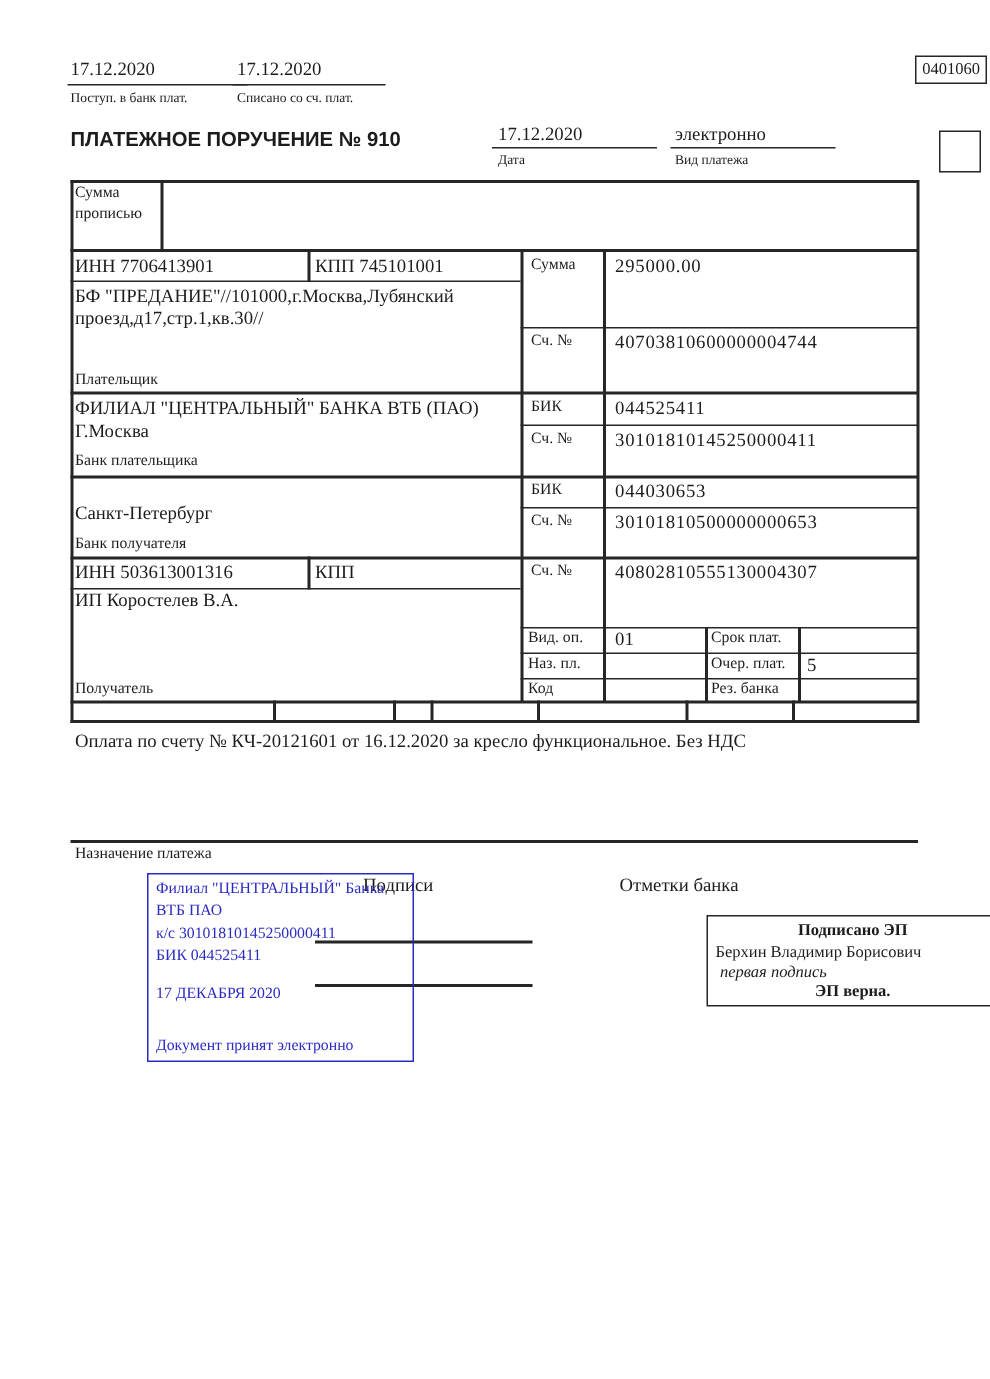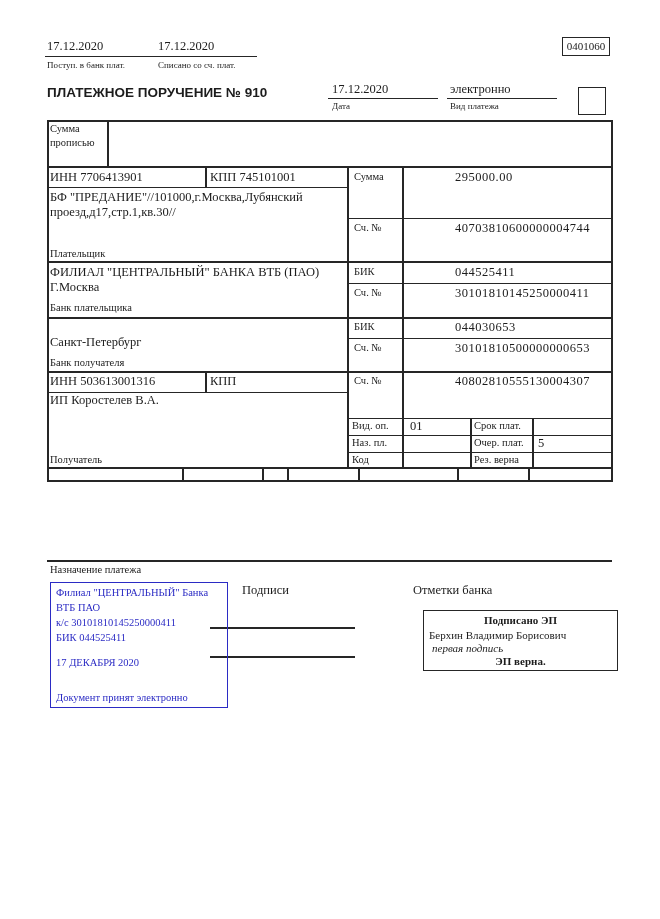--- a/index.html
+++ b/index.html
@@ -3,25 +3,25 @@
 <meta charset="utf-8">
 <style>
   html,body{margin:0;padding:0;background:#ffffff;}
   body{width:660px;height:919px;position:relative;overflow:hidden;
        font-family:"Liberation Serif","DejaVu Serif",serif;color:#1c1c1c;}
   .page{position:absolute;inset:0;}
   .t{position:absolute;white-space:nowrap;line-height:1.15;}
   .f12{font-size:12.5px;}
   .f10{font-size:10.5px;}
   .f8{font-size:9px;}
-  .num{letter-spacing:.5px;margin-left:45px;}
+  .num{letter-spacing:.5px;}
   .hl{position:absolute;background:#262626;height:1px;}
   .hl.th{height:2px;}
   .vl{position:absolute;background:#262626;width:1.5px;}
-  .box{position:absolute;border:1.5px solid #262626;box-sizing:border-box;}
+  .box{position:absolute;border:1.5px solid #262626;box-sizing:border-box;margin-left:48px;}
   .title{font-family:"Liberation Sans","DejaVu Sans",sans-serif;font-weight:bold;font-size:13.5px;}
   .code-box{left:562px;top:37px;width:48px;height:19px;text-align:center;font-size:11px;line-height:16px;}
   .sq{left:578px;top:87px;width:28px;height:28px;}
   .stamp{left:50px;top:582px;width:178px;height:126px;border-color:#2b2bc4;color:#2b2bc4;font-size:10.5px;}
   .stamp .t{position:absolute;}
   .ep{left:423px;top:610px;width:195px;height:61px;font-size:11px;}
   .ep .t{position:absolute;}
   .ctr{left:0;right:0;text-align:center;white-space:nowrap;}
   .b{font-weight:bold;}
   .i{font-style:italic;}
@@ -120,22 +120,23 @@
   <div class="t f12" style="left:50px;top:393px">ИП Коростелев В.А.</div>
   <div class="t f10" style="left:50px;top:454px">Получатель</div>
 
   <div class="t f10" style="left:352px;top:420px">Вид. оп.</div>
   <div class="t f12" style="left:410px;top:419px">01</div>
   <div class="t f10" style="left:474px;top:420px">Срок плат.</div>
   <div class="t f10" style="left:352px;top:437px">Наз. пл.</div>
   <div class="t f10" style="left:474px;top:437px">Очер. плат.</div>
   <div class="t f12" style="left:538px;top:436px">5</div>
   <div class="t f10" style="left:352px;top:454px">Код</div>
-  <div class="t f10" style="left:474px;top:454px">Рез. верна</div>
+  <div class="t f10" style="left:474px;top:454px">Рез. банка</div>
 
+  <div class="t f12" style="left:50px;top:487px">Оплата по счету № КЧ-20121601 от 16.12.2020 за кресло функциональное. Без НДС</div>
   <div class="hl th" style="left:47px;top:560px;width:565px"></div>
   <div class="t f10" style="left:50px;top:564px">Назначение платежа</div>
 
   <div class="t f12" style="left:242px;top:583px">Подписи</div>
   <div class="hl th" style="left:210px;top:627px;width:145px"></div>
   <div class="hl th" style="left:210px;top:656px;width:145px"></div>
 
   <div class="t f12" style="left:413px;top:583px">Отметки банка</div>
 
   <div class="box ep">

